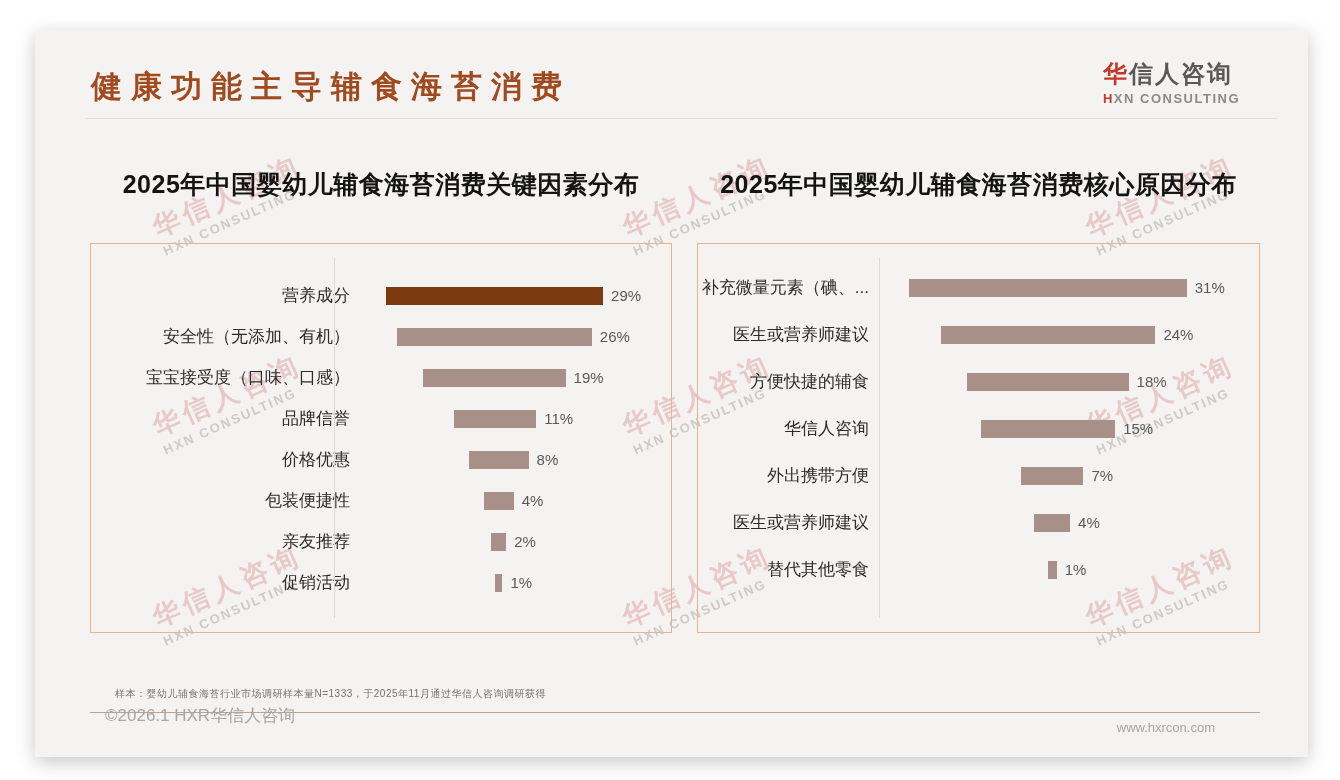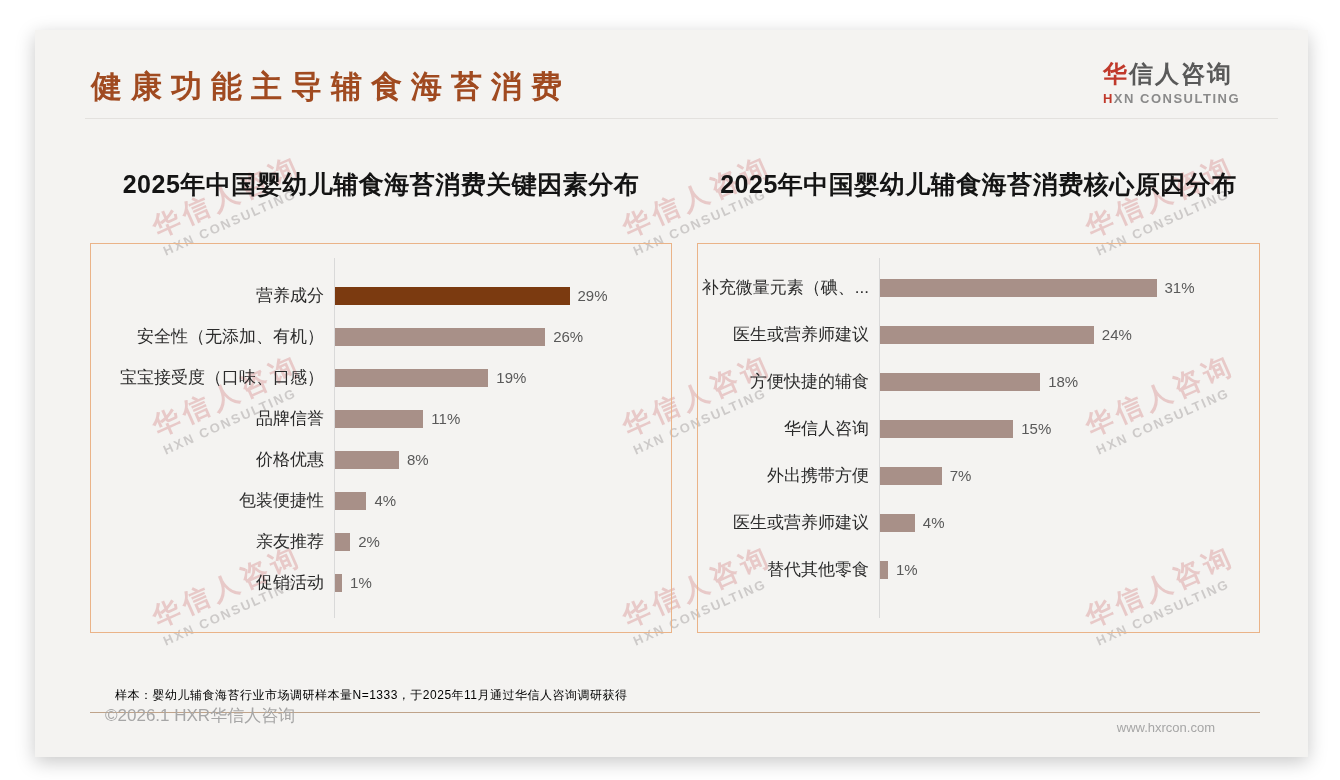--- a/index.html
+++ b/index.html
@@ -20,38 +20,38 @@
   .logo-en .red { color:#c0392b; }
 
   
   .chart-title { position:absolute; top:138px; font-size:25px; font-weight:bold; color:#141414;
                  text-align:center; letter-spacing:0.5px; }
   .chart-title.t0 { left:55px; width:582px; }
   .chart-title.t1 { left:662px; width:563px; }
 
   
   .chart-box { position:absolute; top:213px; height:390px; border:1px solid #eab388; }
-  .chart-box.c0 { left:55px;  width:582px; padding-top:31px; }
+  .chart-box.c0 { left:55px;  width:582px; padding-top:31px;padding-left:26px; }
   .chart-box.c1 { left:662px; width:563px; padding-top:20px; }
   .axis { position:absolute; top:14px; bottom:14px; width:1px; background:#d9d9d9; }
 
   .bar-row { display:flex; align-items:center; }
   .c0 .bar-row { height:41px; }
   .c1 .bar-row { height:47px; }
   .bar-label { font-size:17px; color:#2b2b2b; text-align:right; padding-right:10px;
                white-space:nowrap; overflow:hidden; flex:none; }
   .c0 .bar-label { width:243px; }
   .c1 .bar-label { width:181px; }
-  .bar-plot { flex:1 1 auto; display:flex; align-items:center; padding-right:4px; }
+  .bar-plot { flex:1 1 auto; display:flex; align-items:center; padding-right:4px;justify-content:center; }
   .bar { height:18px; background:#a89088; flex:none; }
   .bar.highlight { background:#7b3a10; }
   .bar-pct { font-size:15px; color:#595959; margin-left:8px; white-space:nowrap; }
 
   
-  .footnote { position:absolute; left:80px; top:657px; font-size:12px; color:#000000; letter-spacing:0.5px; }
+  .footnote { position:absolute; left:80px; top:657px; font-size:10px; color:#737373; letter-spacing:0.5px; }
   .footer-rule { position:absolute; left:55px; width:1170px; top:682px; height:1px; background:#bfa38a; }
   .footer-copy { position:absolute; left:70px; top:674px; font-size:17px; color:#a6a6a6; }
   .footer-site { position:absolute; right:93px; top:690px; font-size:13px; color:#a6a6a6; }
 
   
   .wm-layer { position:absolute; inset:0; z-index:0; overflow:hidden; pointer-events:none; }
   .wm { position:absolute; transform:rotate(-24deg); display:flex; flex-direction:column; }
   .wm-cn { font-size:27px; font-weight:bold; color:rgba(219,160,160,0.50); letter-spacing:5px; }
   .wm-en { font-size:13px; font-weight:bold; color:rgba(158,152,152,0.45); letter-spacing:2px; margin-top:-1px; }
 </style>

